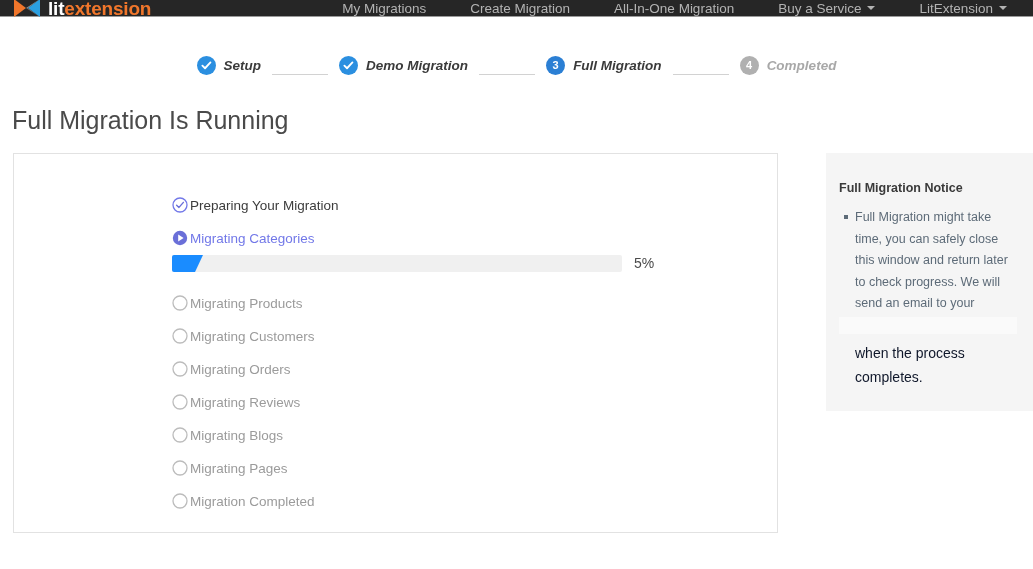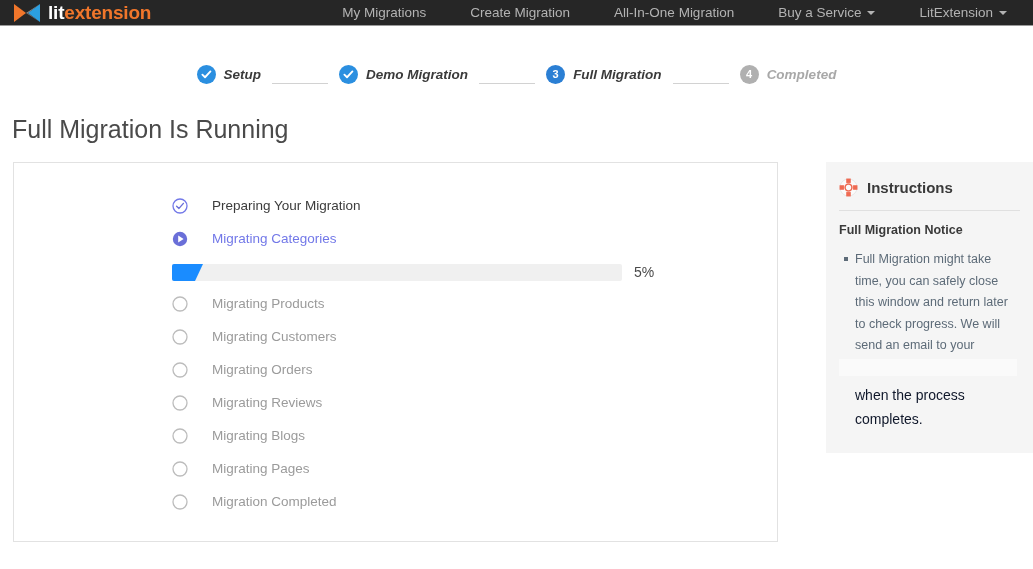--- a/index.html
+++ b/index.html
@@ -8,21 +8,21 @@
     width: 1033px;
     height: 569px;
     overflow: hidden;
     background: #ffffff;
     font-family: "Liberation Sans", sans-serif;
     -webkit-font-smoothing: antialiased;
   }
 
   
   .navbar {
-    height: 26px;
+    height: 17px;
     background: #262626;
     border-bottom: 1px solid #9a9a9a;
     display: flex;
     align-items: center;
     position: relative;
   }
   .brand {
     display: flex;
     align-items: center;
     padding-left: 14px;
@@ -127,22 +127,22 @@
     background: #ffffff;
     border: 1px solid #e2e2e2;
     padding: 20px 0 20px 0;
   }
   .progress-list {
     margin-left: 158px;
     padding-top: 6px;
   }
   .p-row {
     display: flex;
-    align-items: center;
-    gap: 24px;
+    align-items: flex-end;
+    gap: 2px;
     height: 33px;
   }
   .p-icon { width: 16px; height: 16px; flex: 0 0 auto; display: block; }
   .p-label { font-size: 13.5px; white-space: nowrap; }
   .p-label.done { color: #3c3c3c; }
   .p-label.active { color: #7278e8; }
   .p-label.todo { color: #9b9b9b; }
 
   .progress-wrap {
     display: flex;
@@ -380,31 +380,20 @@
         <svg class="p-icon" viewBox="0 0 16 16">
             <circle cx="8" cy="8" r="7" fill="none" stroke="#bcbcbc" stroke-width="1.3"></circle>
           </svg>
         <span class="p-label todo">Migration Completed</span>
       </div>
 
     </div>
   </div>
 
   <div class="instructions">
-    <div class="instr-head">
-      <svg width="19" height="19" viewBox="0 0 20 20">
-        <circle cx="10" cy="10" r="9" fill="#fbfbfb" stroke="#e6e6e6" stroke-width="1"></circle>
-        <circle cx="10" cy="10" r="3.6" fill="none" stroke="#ef6a52" stroke-width="1.6"></circle>
-        <rect x="7.6" y="0.6" width="4.8" height="4.6" fill="#ef6a52"></rect>
-        <rect x="7.6" y="14.8" width="4.8" height="4.6" fill="#ef6a52"></rect>
-        <rect x="0.6" y="7.6" width="4.6" height="4.8" fill="#ef6a52"></rect>
-        <rect x="14.8" y="7.6" width="4.6" height="4.8" fill="#ef6a52"></rect>
-      </svg>
-      <span class="instr-title">Instructions</span>
-    </div>
     <div class="instr-sub">Full Migration Notice</div>
     <ul class="instr-list">
       <li>
         <span>Full Migration might take time, you can safely close this window and return later to check progress. We will send an email to your</span>
         <span class="redacted"></span>
         <span class="instr-tail">when the process completes.</span>
       </li>
     </ul>
   </div>
 

